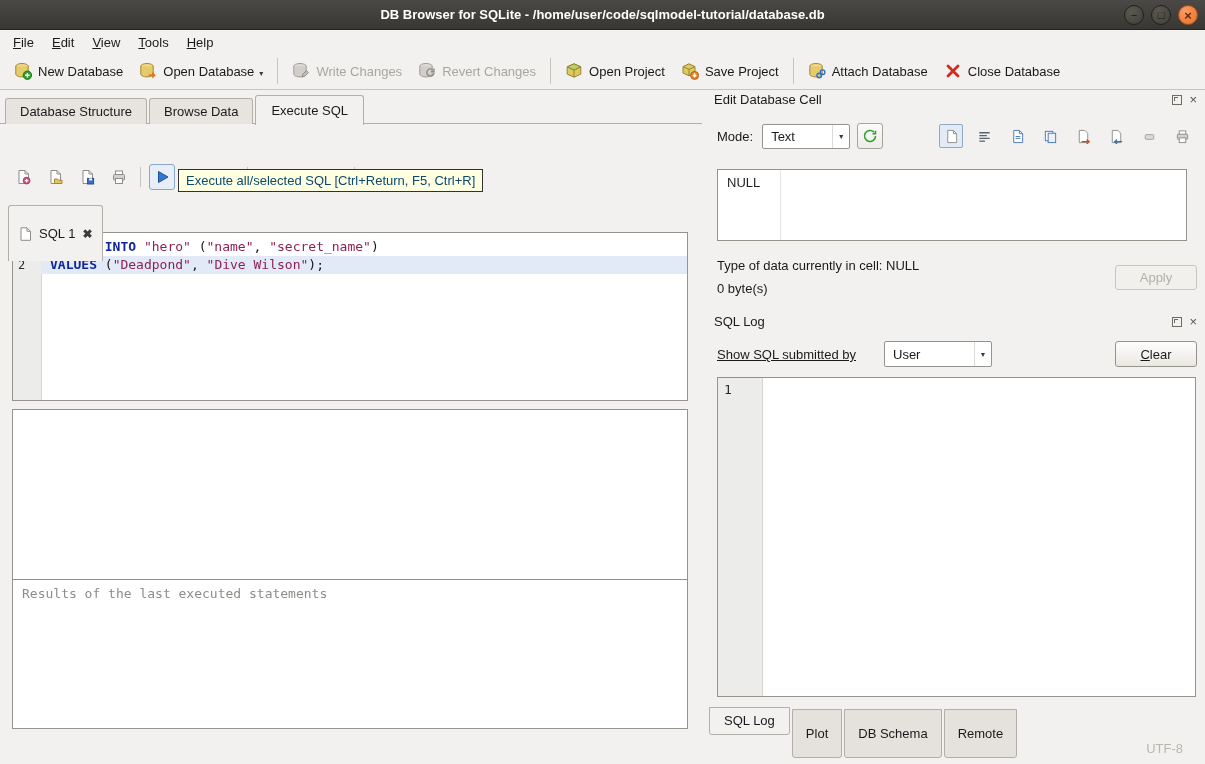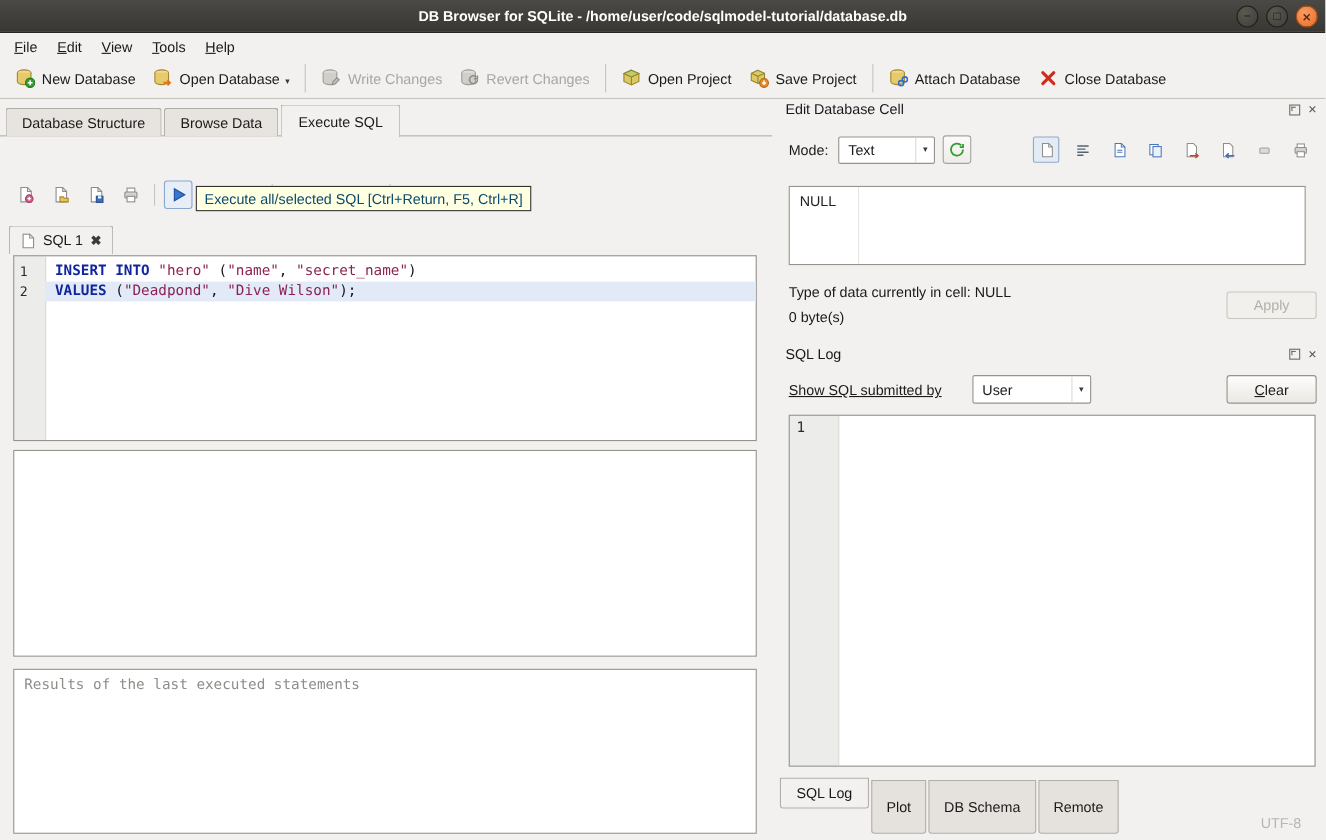--- a/index.html
+++ b/index.html
@@ -36,35 +36,35 @@
     padding:5px 14px; margin-right:2px; }
   .ltab.active { background:#f2f1ef; padding:7px 15px; margin-bottom:-1px; }
   .lbody { position:absolute; left:0; right:0; top:33px; bottom:0; border-top:1px solid #b2afa8; background:#f2f1ef; }
   .etoolbar { position:absolute; left:10px; top:40px; display:flex; align-items:center; gap:6px; }
   .ebtn { width:26px; height:26px; display:flex; align-items:center; justify-content:center;
     border:1px solid transparent; border-radius:3px; }
   .ebtn.hovered { border-color:#89a8cc; background:#e7eef7; }
   .esep { width:1px; height:20px; background:#c7c4be; margin:0 2px; }
   .sqltabs { position:absolute; left:8px; top:81px; display:flex; z-index:2; }
   .sqltab { display:flex; align-items:center; gap:7px; background:#f2f1ef; border:1px solid #b2afa8;
-    border-bottom:none; border-radius:3px 3px 0 0; padding:5px 10px; margin-bottom:-1px; }
+    border-bottom:none; border-radius:3px 3px 0 0; padding:20px 10px; margin-bottom:-1px; }
   .sqltab .xclose { font-size:12px; color:#3c3b38; font-weight:bold; }
   .editor { position:absolute; left:12px; top:108px; width:676px; height:169px; border:1px solid #96938c;
     background:linear-gradient(to right,#ececea 0,#ececea 28px,#fff 28px); padding-top:5px;
     font-family:"DejaVu Sans Mono", monospace; }
   .editor .gline { position:absolute; left:28px; top:0; bottom:0; width:1px; background:#d8d6d2; }
   .ed-line { display:flex; height:18px; line-height:18px; position:relative; z-index:1; }
   .ed-line .ln { width:28px; flex:none; padding-left:5px; font-size:12px; color:#2b2b2b; }
   .ed-line .code { flex:1; padding-left:9px; white-space:pre; font-size:13px; }
   .ed-line.current .code { background:#e1eaf6; }
   .tk-kw { color:#11269e; font-weight:bold; }
   .tk-str { color:#8b2252; }
   .tk-plain { color:#141414; }
   .gridpane { position:absolute; left:12px; top:285px; width:676px; height:188px; border:1px solid #96938c; background:#fff; }
-  .respane { position:absolute; left:12px; top:484px; width:676px; height:150px; border:1px solid #96938c; background:#fff;
+  .respane { position:absolute; left:12px; top:455px; width:676px; height:150px; border:1px solid #96938c; background:#fff;
     font-family:"DejaVu Sans Mono", monospace; color:#8f8d88; padding:6px 9px; font-size:13px; }
   .tooltip { position:absolute; left:178px; top:169px; z-index:9; background:#ffffe1; border:1px solid #33322f;
     padding:3px 7px; color:#0c4a6e; }
   .vsplit { position:absolute; left:701px; top:90px; width:5px; bottom:0; }
   
   .right { position:absolute; left:706px; top:90px; width:499px; bottom:0; }
   .dockhdr { position:absolute; left:8px; right:8px; display:flex; align-items:center; }
   .dockhdr .t { flex:1; }
   .dockbtns { display:flex; gap:7px; align-items:center; }
   .dockbtn-float { width:10px; height:10px; border:1px solid #6e6c67; position:relative; }

